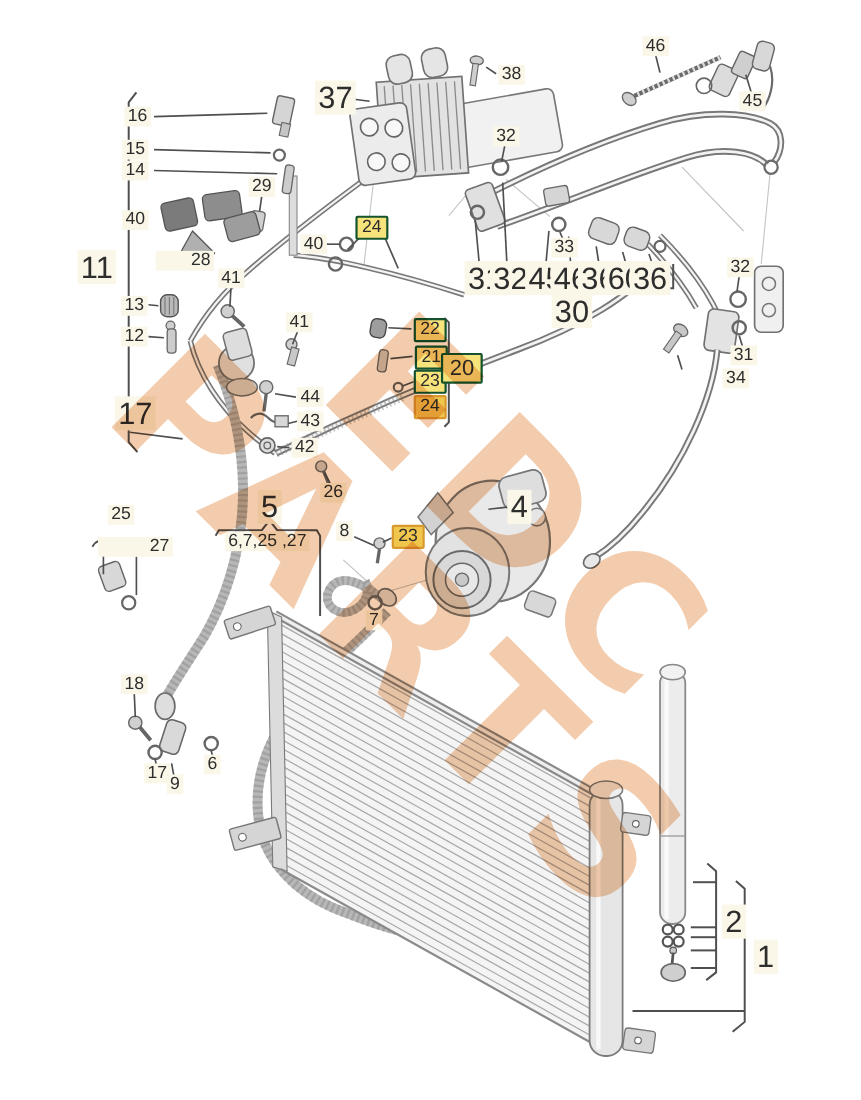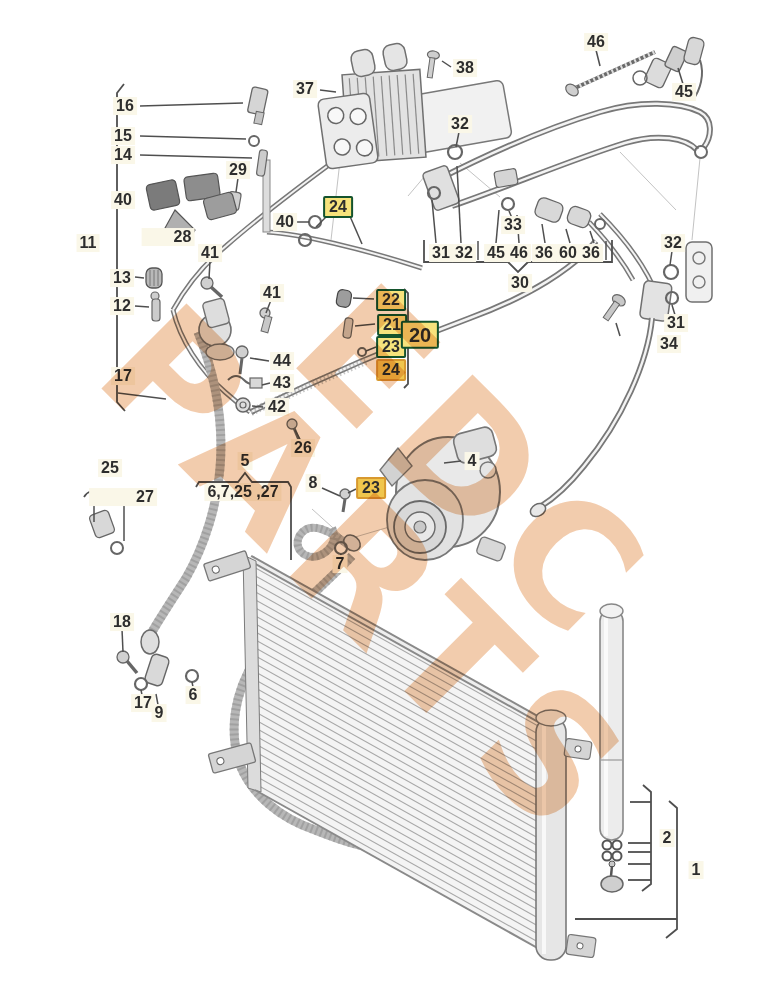--- a/index.html
+++ b/index.html
@@ -1,22 +1,22 @@
 <!DOCTYPE html>
 <html><head>
 <meta charset="utf-8">
 <style>
   html,body{margin:0;padding:0;background:#fff}
   .stage{position:relative;width:783px;height:1000px;background:#ffffff;overflow:hidden;
          font-family:"Liberation Sans",sans-serif}
   .stage svg{position:absolute;left:0;top:0}
   #labels{position:absolute;left:0;top:0;width:783px;height:1000px}
-  .lbl{position:absolute;transform:translate(-50%,-50%);font-weight:bold;color:#2d2d2d;
+  .lbl{position:absolute;transform:translate(-50%,-50%);font-weight:normal;color:#2d2d2d;
        background:#faf7e8;padding:0 3px;line-height:1.12;font-size:16px;white-space:nowrap}
-  .s-nl{font-size:16px}
+  .s-nl{font-size:28px}
   .s-h,.s-hs,.s-hl{border:2px solid #14532d;border-radius:2px;background:#f7e37c;padding:0 4px}
   .s-hs{background:#f0c64d;border-color:#d8992f}
   .s-hl{font-size:20px;padding:1px 6px}
   .wm{position:absolute;left:420px;top:520px;transform:translate(-50%,-50%) rotate(45deg);
       text-align:center;font-weight:bold;font-size:165px;line-height:.92;letter-spacing:.10em;
       color:#e8a26a;opacity:.55;mix-blend-mode:multiply;white-space:nowrap;
       font-family:"DejaVu Sans",sans-serif;pointer-events:none}
 </style>
 </head>
 <body>

